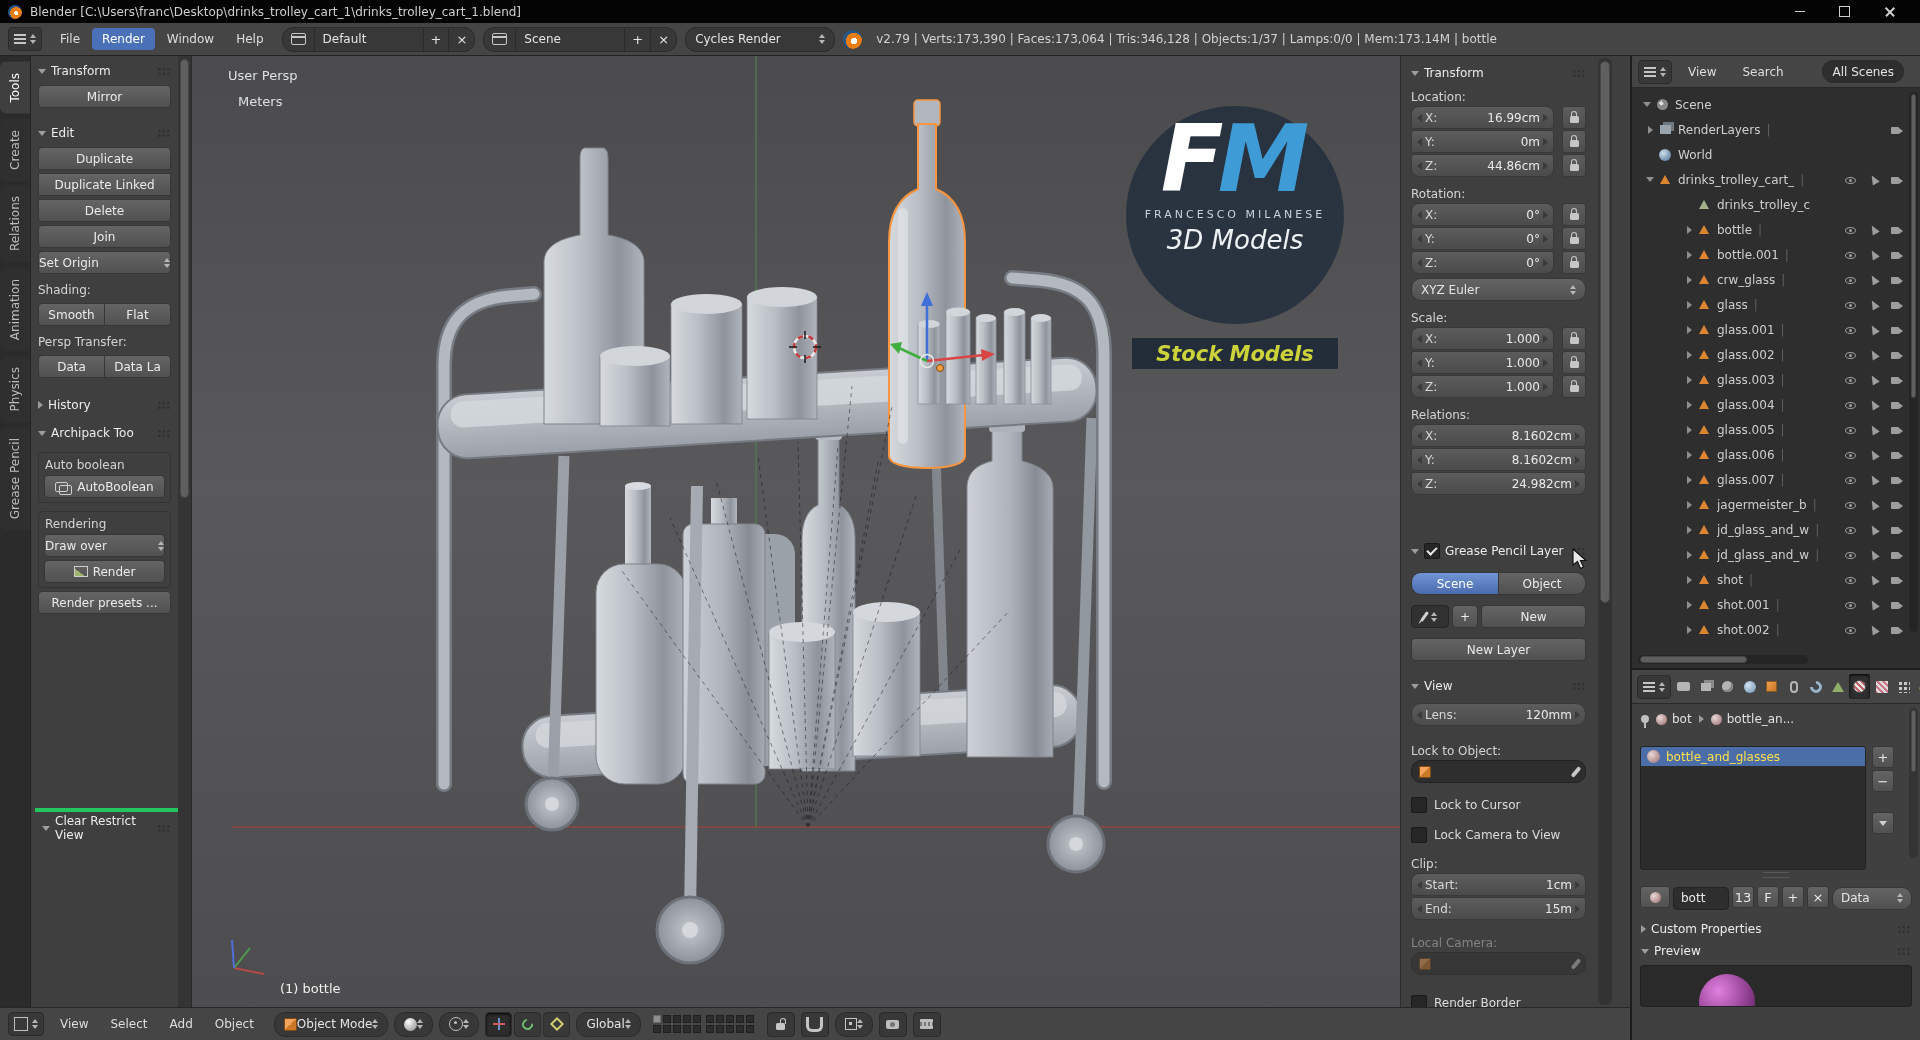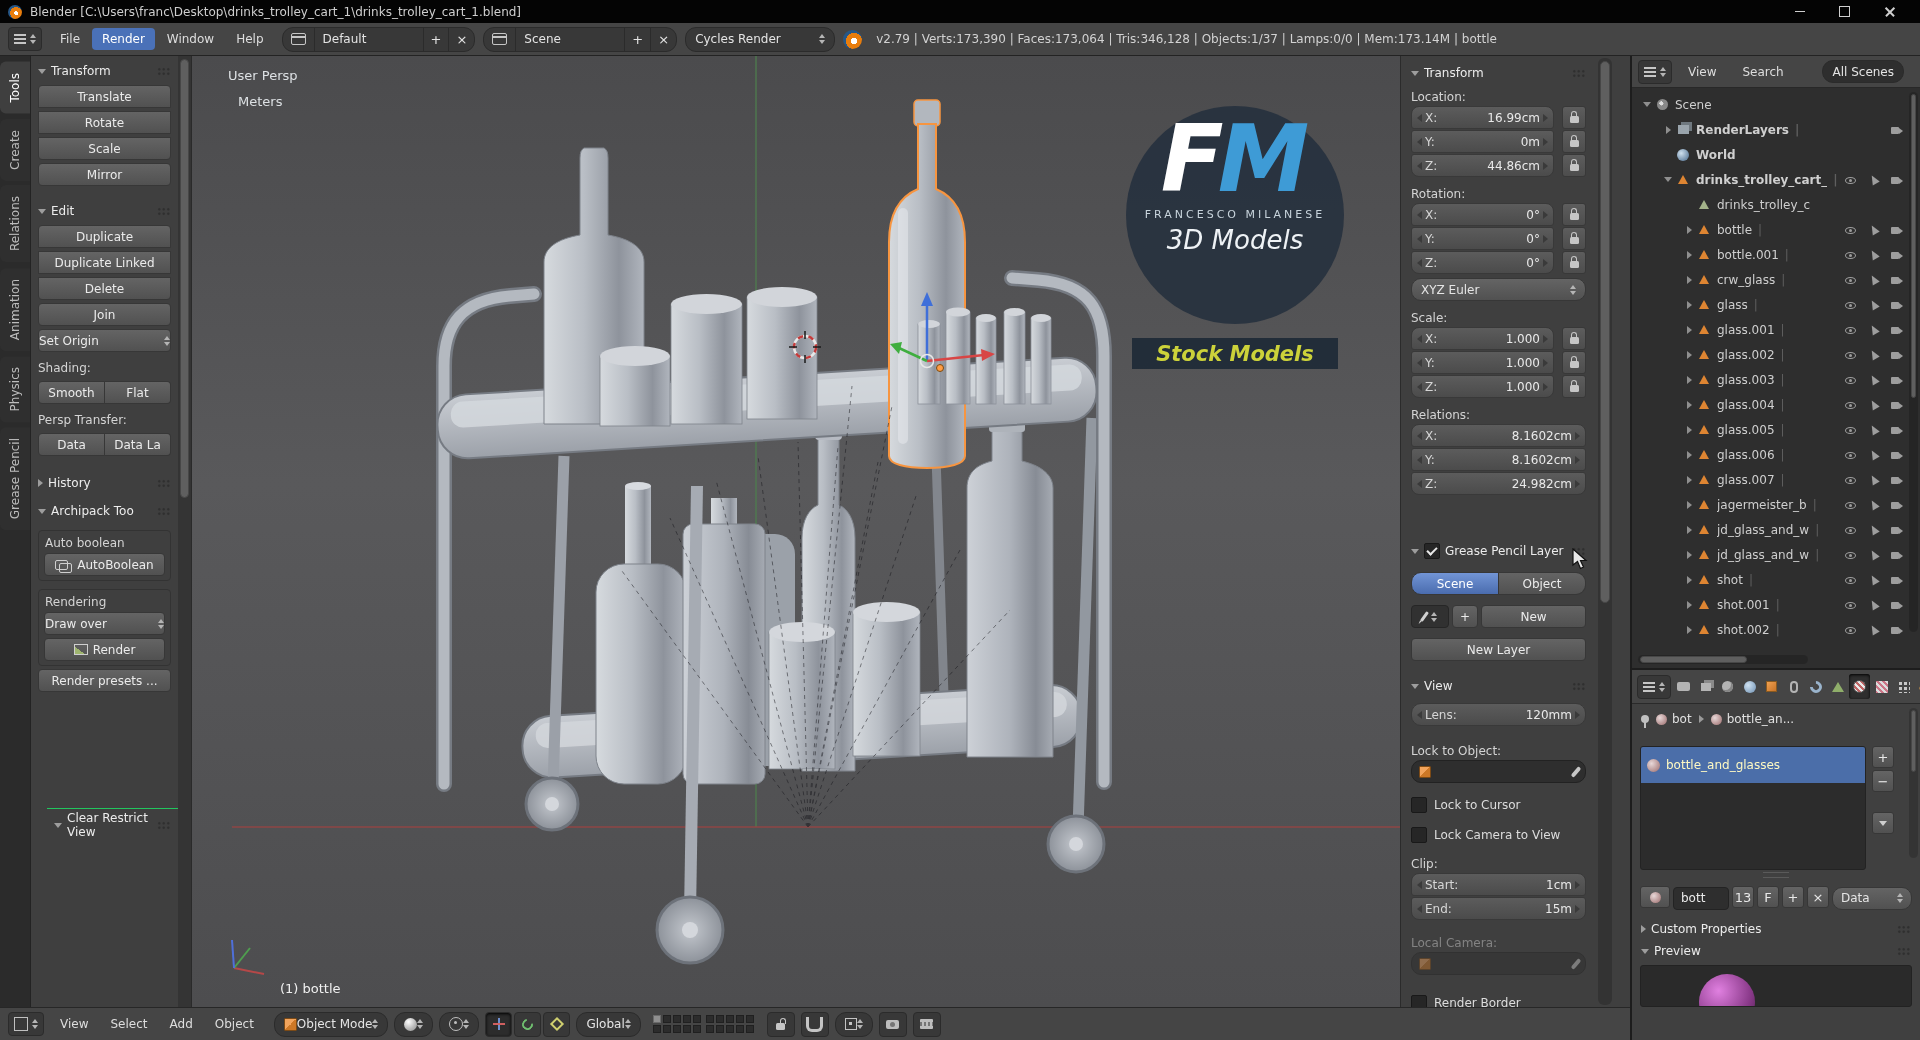--- a/index.html
+++ b/index.html
@@ -127,21 +127,21 @@
   .btncol div.btn{border-radius:0;margin-top:1px;}
   .btncol div.btn:first-of-type{border-radius:4px 4px 0 0;}
   .btncol div.btn:last-of-type{border-radius:0 0 4px 4px;}
   .pair{display:flex;margin-top:3px;}
   .pair .btn{flex:1;margin-top:0;border-radius:0;}
   .pair .btn:first-child{border-radius:4px 0 0 4px;}
   .pair .btn:last-child{border-radius:0 4px 4px 0;border-left:none;}
   .slabel{margin-top:9px;color:#d4d4d4;}
   .obox{margin-top:8px;border:1px solid #333;border-radius:4px;padding:4px 5px;}
   .obox .olbl{color:#d4d4d4;margin:1px 0 3px 1px;}
-  #redo{position:absolute;left:16px;right:0;top:752px;border-top:1px solid #22c55e;padding:5px 7px;}
+  #redo{position:absolute;left:4px;right:0;top:752px;border-top:4px solid #22c55e;padding:5px 7px;}
   #shelf-scroll{left:178px;top:0;width:13px;height:951px;border-radius:0;background:#343434;border-right:1px solid #2a2a2a;}
 
   #vp{position:absolute;left:192px;top:0;width:1438px;height:951px;
       background:linear-gradient(180deg,#4b4b4d 0%,#59595b 45%,#4d4d4f 100%);overflow:hidden;}
   #vp svg.scene{position:absolute;left:0;top:0;}
   .vp-label{position:absolute;color:#dde1e4;font-size:13px;}
   #view-label{left:36px;top:12px;}
   #unit-label{left:46px;top:38px;}
   #vp-status{position:absolute;left:88px;top:925px;color:#f0f0f0;font-size:13px;}
   #wm-circle{position:absolute;left:934px;top:50px;width:218px;height:218px;border-radius:50%;
@@ -193,21 +193,21 @@
   .icbtn2{width:26px;height:23px;display:flex;align-items:center;justify-content:center;background:#383838;
       border:1px solid #2b2b2b;border-radius:4px;}
 
   
   #outliner{position:absolute;left:1632px;top:56px;width:288px;height:612px;background:#2e2e2e;}
   .ohead{height:32px;background:#454545;border-bottom:1px solid #282828;display:flex;align-items:center;gap:6px;
       padding:0 6px;box-sizing:border-box;}
   .ohead .pill{margin-left:auto;margin-right:10px;height:21px;background:#2e2e2e;}
   .otree{position:absolute;left:0;top:36px;right:12px;bottom:18px;overflow:hidden;}
   .orow{display:flex;align-items:center;height:25px;color:#cfcfcf;position:relative;}
-  .lvl0{padding-left:8px;} .lvl1{padding-left:29px;font-weight:bold;} .lvl2{padding-left:50px;}
+  .lvl0{padding-left:8px;} .lvl1{padding-left:11px;} .lvl2{padding-left:50px;}
   .expander{width:14px;display:flex;justify-content:center;flex:none;}
   .exp-open::before{content:"";width:0;height:0;border-left:4px solid transparent;border-right:4px solid transparent;border-top:5px solid #8f8f8f;}
   .exp-closed::before{content:"";width:0;height:0;border-top:4px solid transparent;border-bottom:4px solid transparent;border-left:5px solid #8f8f8f;}
   .oicon{width:16px;height:14px;display:flex;align-items:center;justify-content:center;margin-right:5px;flex:none;}
   .ic-obj::before{content:"";width:0;height:0;border-left:5.5px solid transparent;border-right:5.5px solid transparent;border-bottom:9px solid #de8532;}
   .ic-mesh::before{content:"";width:0;height:0;border-left:5.5px solid transparent;border-right:5.5px solid transparent;border-bottom:9px solid #a4b38a;}
   .ic-scene::before{content:"";width:11px;height:11px;border-radius:50%;background:radial-gradient(circle at 40% 40%,#ddd 0 2px,#888 2.2px);}
   .ic-rl::before{content:"";width:11px;height:9px;background:#9aa4ac;box-shadow:3px -3px 0 #6f787f;}
   .ic-world::before{content:"";width:12px;height:12px;border-radius:50%;background:radial-gradient(circle at 35% 35%,#cfe0ee,#6f8ca8 70%);}
   .olabel{white-space:nowrap;overflow:hidden;text-overflow:ellipsis;max-width:148px;}
@@ -243,21 +243,21 @@
       background:linear-gradient(45deg,#c06666 25%,#e8e8e8 25% 50%,#c06666 50% 75%,#e8e8e8 75%);background-size:6px 6px;}
   .pt-texture .pt-ic{width:12px;height:12px;
       background:linear-gradient(45deg,#cc7788 25%,#ddd 25% 50%,#cc7788 50% 75%,#ddd 75%);background-size:6px 6px;}
   .pt-particles .pt-ic{width:12px;height:12px;background-image:radial-gradient(#c8c8c8 1.5px,transparent 1.6px);background-size:5px 5px;}
   .pt-physics .pt-ic{width:13px;height:7px;border:2px solid #d89a4a;border-radius:50%;transform:rotate(-25deg);box-sizing:border-box;}
   .bcrumb{height:30px;display:flex;align-items:center;gap:7px;padding:0 9px;}
   .bc-item{display:flex;align-items:center;gap:5px;color:#e0e0e0;}
   .bc-sep{width:0;height:0;border-top:4px solid transparent;border-bottom:4px solid transparent;border-left:5px solid #9a9a9a;}
   .slotwrap{position:relative;margin:12px 8px 0 8px;height:122px;}
   .slotlist{position:absolute;left:0;top:0;width:224px;height:122px;background:#2c2c2c;border:1px solid #232323;border-radius:3px;overflow:hidden;}
-  .slotrow{height:36px;display:flex;align-items:center;gap:6px;padding:0 6px;color:#fef9c3;}
+  .slotrow{height:19px;display:flex;align-items:center;gap:6px;padding:0 6px;color:#fde047;}
   .slotrow.sel{background:#4b6ea9;}
   .slotbtns{position:absolute;left:232px;top:0;display:flex;flex-direction:column;}
   .sbtn{width:20px;height:20px;display:flex;align-items:center;justify-content:center;margin-bottom:2px;
       background:linear-gradient(#646464,#515151);border:1px solid #373737;border-radius:3px;color:#e8e8e8;font-size:13px;}
   .sbtn.menu{margin-top:18px;}
   .sbtn.menu i{width:0;height:0;border-left:4px solid transparent;border-right:4px solid transparent;border-top:5px solid #cfcfcf;}
   .gripbar{margin:4px auto 0 auto;width:26px;height:4px;border-top:1px solid #5a5a5a;border-bottom:1px solid #5a5a5a;}
   .dbrow{display:flex;align-items:center;gap:3px;margin:8px 8px 0 8px;}
   .dbrow .wide{width:28px;gap:2px;}
   .dbname{flex:1;height:21px;display:flex;align-items:center;padding:0 7px;background:#2e2e2e;
@@ -346,26 +346,20 @@
         <div class="ttab">Physics</div>
         <div class="ttab">Grease Pencil</div>
       </div>
 
     <div id="toolshelf">
       <div class="phead">
         <span class="tri open"></span>
         <span>Transform</span>
         <span class="grip"></span>
       </div>
-      <div class="btncol">
-
-      <div class="btn">Translate</div>
-          <div class="btn">Rotate</div>
-          <div class="btn">Scale</div>
-        </div>
       <div class="btn mt8">Mirror</div>
 
       <div class="phead mt14">
         <span class="tri open"></span>
         <span>Edit</span>
         <span class="grip"></span>
       </div>
       <div class="btncol">
 
       <div class="btn">Duplicate</div>

